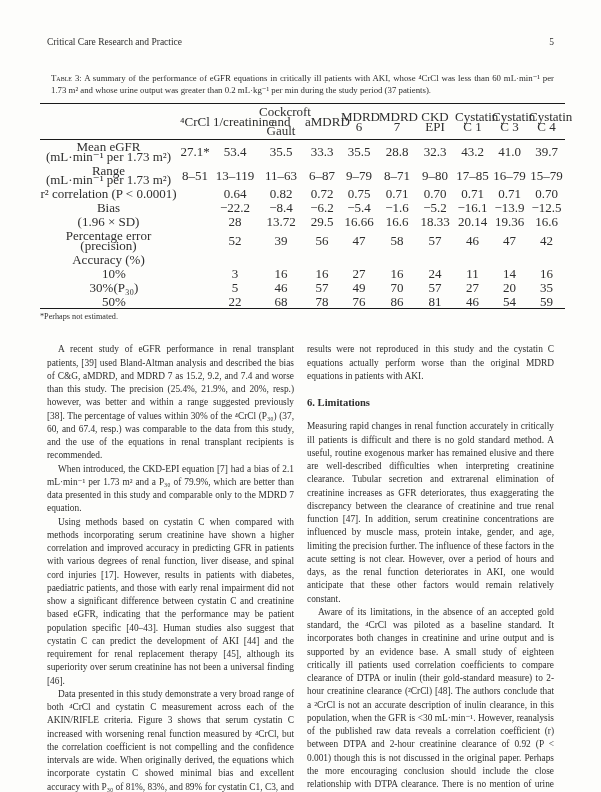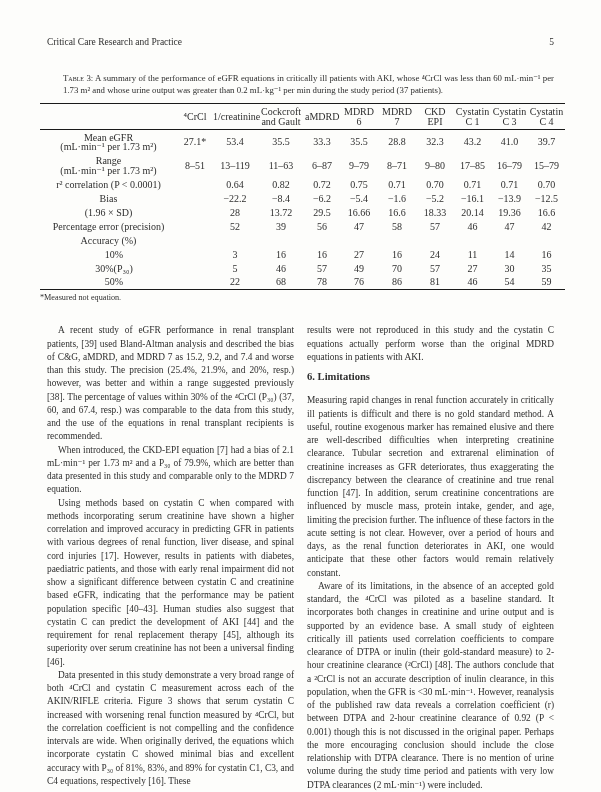--- a/index.html
+++ b/index.html
@@ -16,33 +16,33 @@
   }
   
   .running-head {
     display: flex;
     justify-content: space-between;
     font-size: 9.5px;
     line-height: 12px;
   }
   
   .caption {
-    margin: 25px 0 0 16px;
+    margin: 25px 0 0 4px;
     font-size: 8.8px;
     line-height: 11.6px;
     text-align: justify;
   }
   .smallcaps { font-variant: small-caps; }
   
   table.perf {
     margin: 7px 0 0 -7px;
     width: 521px;
     border-collapse: collapse;
     table-layout: fixed;
-    font-size: 10px;
+    font-size: 13px;
     line-height: 9.6px;
     border-top: 1.5px solid #1a1a1a;
     border-bottom: 1.5px solid #1a1a1a;
   }
   table.perf thead th {
     font-weight: normal;
     text-align: center;
     vertical-align: middle;
     padding: 3px 1px;
     border-bottom: 1px solid #1a1a1a;
@@ -71,21 +71,21 @@
     font-size: 9.35px;
     line-height: 13.25px;
     text-align: justify;
   }
   .col { width: 247px; }
   .col p { margin: 0; }
   .col p.indent { text-indent: 11px; }
   .section-heading {
     font-size: 10.6px;
     font-weight: bold;
-    margin: 6px 0 11px 0;
+    margin: 13px 0 11px 0;
     text-align: left;
   }
 </style>
 </head>
 <body>
 
 <div class="page">
 
   <div class="running-head">
     <span>Critical Care Research and Practice</span>
@@ -233,40 +233,40 @@
         <tr>
           <td class="row-label indent">30%(P₃₀)</td>
           <td></td>
           <td>5</td>
           <td>46</td>
           <td>57</td>
           <td>49</td>
           <td>70</td>
           <td>57</td>
           <td>27</td>
-          <td>30</td>
+          <td>20</td>
           <td>35</td>
         </tr>
         <tr>
           <td class="row-label indent">50%</td>
           <td></td>
           <td>22</td>
           <td>68</td>
           <td>78</td>
           <td>76</td>
           <td>86</td>
           <td>81</td>
           <td>46</td>
           <td>54</td>
           <td>59</td>
         </tr>
       </tbody>
   </table>
 
-  <p class="footnote">*Measured not equation.</p>
+  <p class="footnote">*Perhaps not estimated.</p>
 
   <div class="columns">
     <div class="col">
       <p class="indent">A recent study of eGFR performance in renal transplant patients, [39] used Bland-Altman analysis and described the bias of C&amp;G, aMDRD, and MDRD 7 as 15.2, 9.2, and 7.4 and worse than this study. The precision (25.4%, 21.9%, and 20%, resp.) however, was better and within a range suggested previously [38]. The percentage of values within 30% of the ⁴CrCl (P₃₀) (37, 60, and 67.4, resp.) was comparable to the data from this study, and the use of the equations in renal transplant recipients is recommended.</p>
       <p class="indent">When introduced, the CKD-EPI equation [7] had a bias of 2.1 mL·min⁻¹ per 1.73 m² and a P₃₀ of 79.9%, which are better than data presented in this study and comparable only to the MDRD 7 equation.</p>
       <p class="indent">Using methods based on cystatin C when compared with methods incorporating serum creatinine have shown a higher correlation and improved accuracy in predicting GFR in patients with various degrees of renal function, liver disease, and spinal cord injuries [17]. However, results in patients with diabetes, paediatric patients, and those with early renal impairment did not show a significant difference between cystatin C and creatinine based eGFR, indicating that the performance may be patient population specific [40–43]. Human studies also suggest that cystatin C can predict the development of AKI [44] and the requirement for renal replacement therapy [45], although its superiority over serum creatinine has not been a universal finding [46].</p>
       <p class="indent">Data presented in this study demonstrate a very broad range of both ⁴CrCl and cystatin C measurement across each of the AKIN/RIFLE criteria. Figure 3 shows that serum cystatin C increased with worsening renal function measured by ⁴CrCl, but the correlation coefficient is not compelling and the confidence intervals are wide. When originally derived, the equations which incorporate cystatin C showed minimal bias and excellent accuracy with P₃₀ of 81%, 83%, and 89% for cystatin C1, C3, and C4 equations, respectively [16]. These</p>
     </div>
     <div class="col">
       <p>results were not reproduced in this study and the cystatin C equations actually perform worse than the original MDRD equations in patients with AKI.</p>

